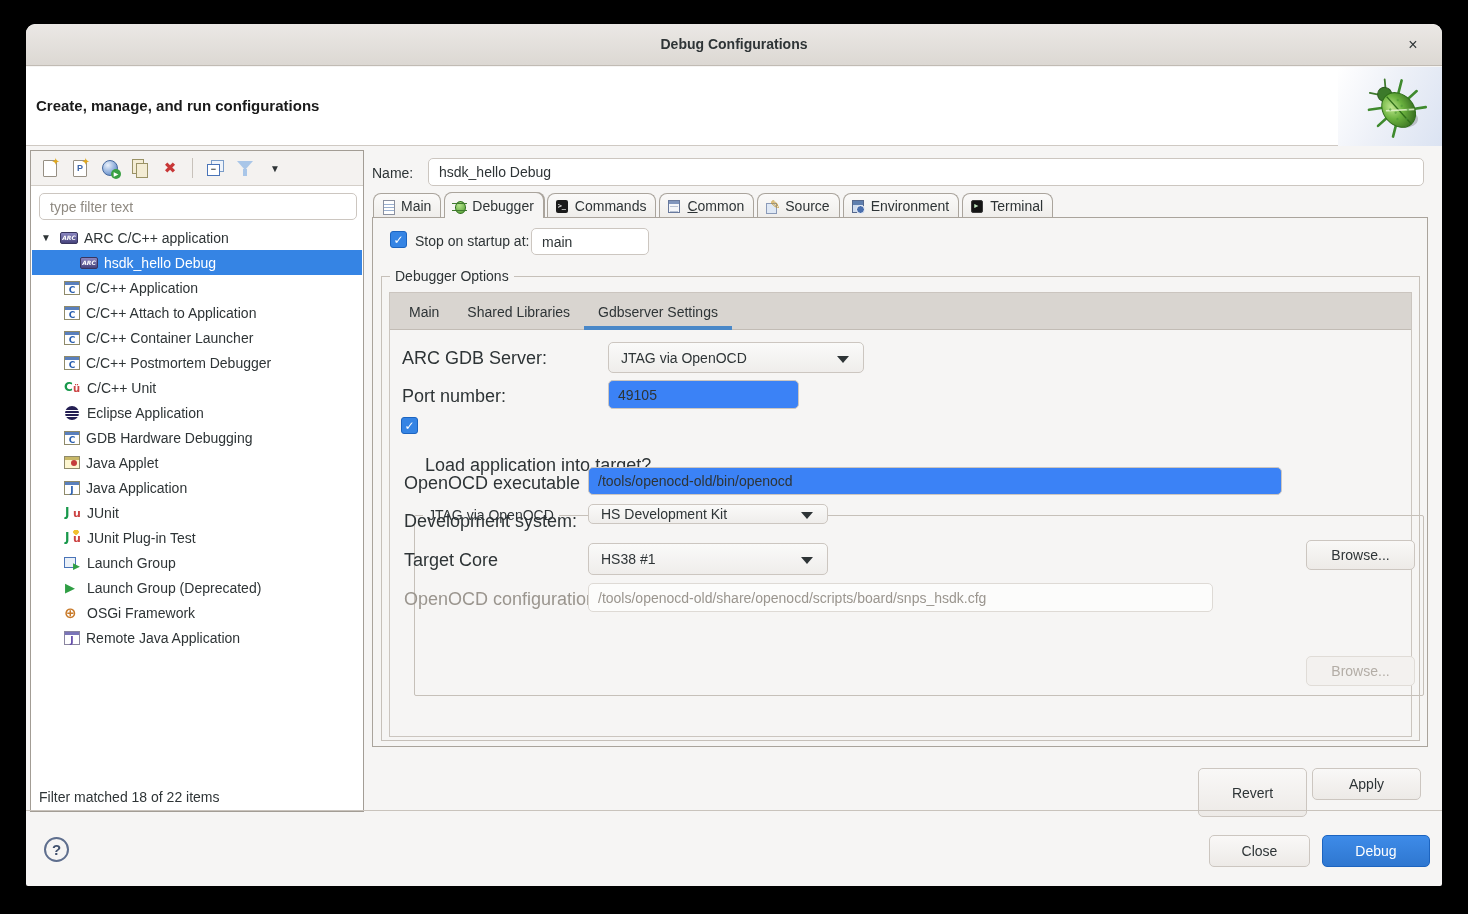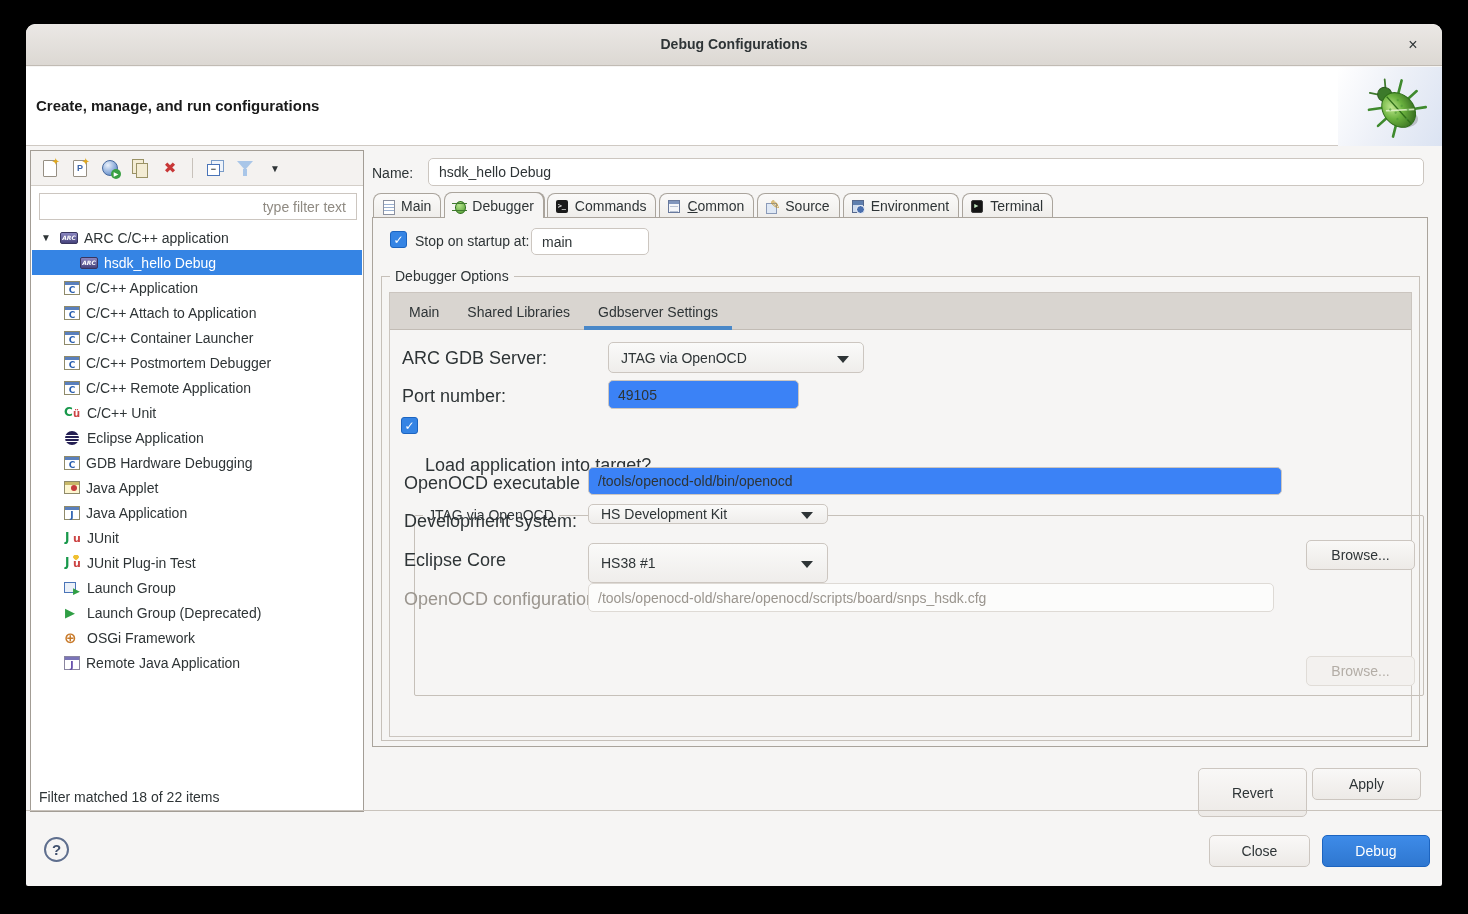--- a/index.html
+++ b/index.html
@@ -46,21 +46,21 @@
   .tb-del::after { content:"✖"; color:#c83737; font-size:15px; font-weight:bold; }
   .tb-collapse::before { content:""; position:absolute; left:7px; top:3px; width:11px; height:10px; background:#eef3fa; border:1px solid #7a9cc8; }
   .tb-collapse::after { content:"−"; position:absolute; left:3px; top:7px; width:11px; height:10px; background:#fff; border:1px solid #4a74b8;
                         color:#2e3436; font:bold 9px/9px "Liberation Sans",sans-serif; text-align:center; }
   .tb-filter::before { content:""; width:0; height:0; border-left:8px solid transparent; border-right:8px solid transparent;
                        border-top:9px solid #a9c6e8; margin-bottom:6px; }
   .tb-filter::after { content:""; position:absolute; bottom:3px; left:50%; margin-left:-2px; width:4px; height:7px; background:#a9c6e8; }
   .tb-caret::after { content:"▼"; font-size:10px; color:#2e3436; }
 
   .filter-input { position:absolute; left:8px; top:42px; width:318px; height:27px; background:#fff;
-                  border:1px solid #ccc6c0; border-radius:0; padding:0 10px; font-size:14px; color:#2e3436; outline:none;text-align:right; }
+                  border:1px solid #ccc6c0; border-radius:5px; padding:0 10px; font-size:14px; color:#2e3436; outline:none; }
   .filter-input::placeholder { color:#8f8a82; }
 
   .tree { position:absolute; left:1px; right:1px; top:74px; bottom:30px; overflow:hidden; }
   .trow { position:relative; height:25px; display:flex; align-items:center; font-size:14px; color:#2e3436; padding-left:32px; }
   .trow.root { padding-left:28px; }
   .trow.child { padding-left:48px; }
   .trow.sel { background:#3584e4; color:#fff; }
   .expander { position:absolute; left:9px; top:7px; font-size:10px; color:#2e3436; }
 
   .ti { display:inline-block; width:17px; height:16px; margin-right:6px; position:relative; flex:0 0 auto; }
@@ -259,24 +259,20 @@
         </div>
         <div class="trow">
           <span class="ti ti-capp"></span>
           <span>C/C++ Container Launcher</span>
         </div>
         <div class="trow">
           <span class="ti ti-capp"></span>
           <span>C/C++ Postmortem Debugger</span>
         </div>
         <div class="trow">
-          <span class="ti ti-capp"></span>
-          <span>C/C++ Remote Application</span>
-        </div>
-        <div class="trow">
           <span class="ti ti-cunit"></span>
           <span>C/C++ Unit</span>
         </div>
         <div class="trow">
           <span class="ti ti-eclipse"></span>
           <span>Eclipse Application</span>
         </div>
         <div class="trow">
           <span class="ti ti-capp"></span>
           <span>GDB Hardware Debugging</span>
@@ -388,27 +384,27 @@
         <input class="tfield" style="left: 198px; top: 174px; width: 694px; height: 28px;" type="text" value="/tools/openocd-old/bin/openocd">
         <div class="btn b-browse1">
           <span>Browse...</span>
         </div>
 
         <span class="flabel" style="left:14px; top:218px;">Development system:</span>
         <div class="combo" style="left:198px; top:211px; width:240px; height:20px;">
           <span>HS Development Kit</span>
         </div>
 
-        <span class="flabel" style="left:14px; top:257px;">Eclipse Core</span>
-        <div class="combo" style="left:198px; top:250px; width:240px; height:40px;">
+        <span class="flabel" style="left:14px; top:257px;">Target Core</span>
+        <div class="combo" style="left:198px; top:250px; width:240px; height:32px;">
           <span>HS38 #1</span>
         </div>
 
         <span class="flabel dis" style="left:14px; top:296px;">OpenOCD configuration items</span>
-        <input class="tfield dis" style="left: 198px; top: 290px; width: 686px; height: 29px;" type="text" disabled="" value="/tools/openocd-old/share/openocd/scripts/board/snps_hsdk.cfg">
+        <input class="tfield dis" style="left: 198px; top: 290px; width: 625px; height: 29px;" type="text" disabled="" value="/tools/openocd-old/share/openocd/scripts/board/snps_hsdk.cfg">
         <div class="btn dis b-browse2">
           <span>Browse...</span>
         </div>
       </div>
     </div>
 
     <div class="btn b-revert">
       <span>Revert</span>
     </div>
     <div class="btn b-apply">

